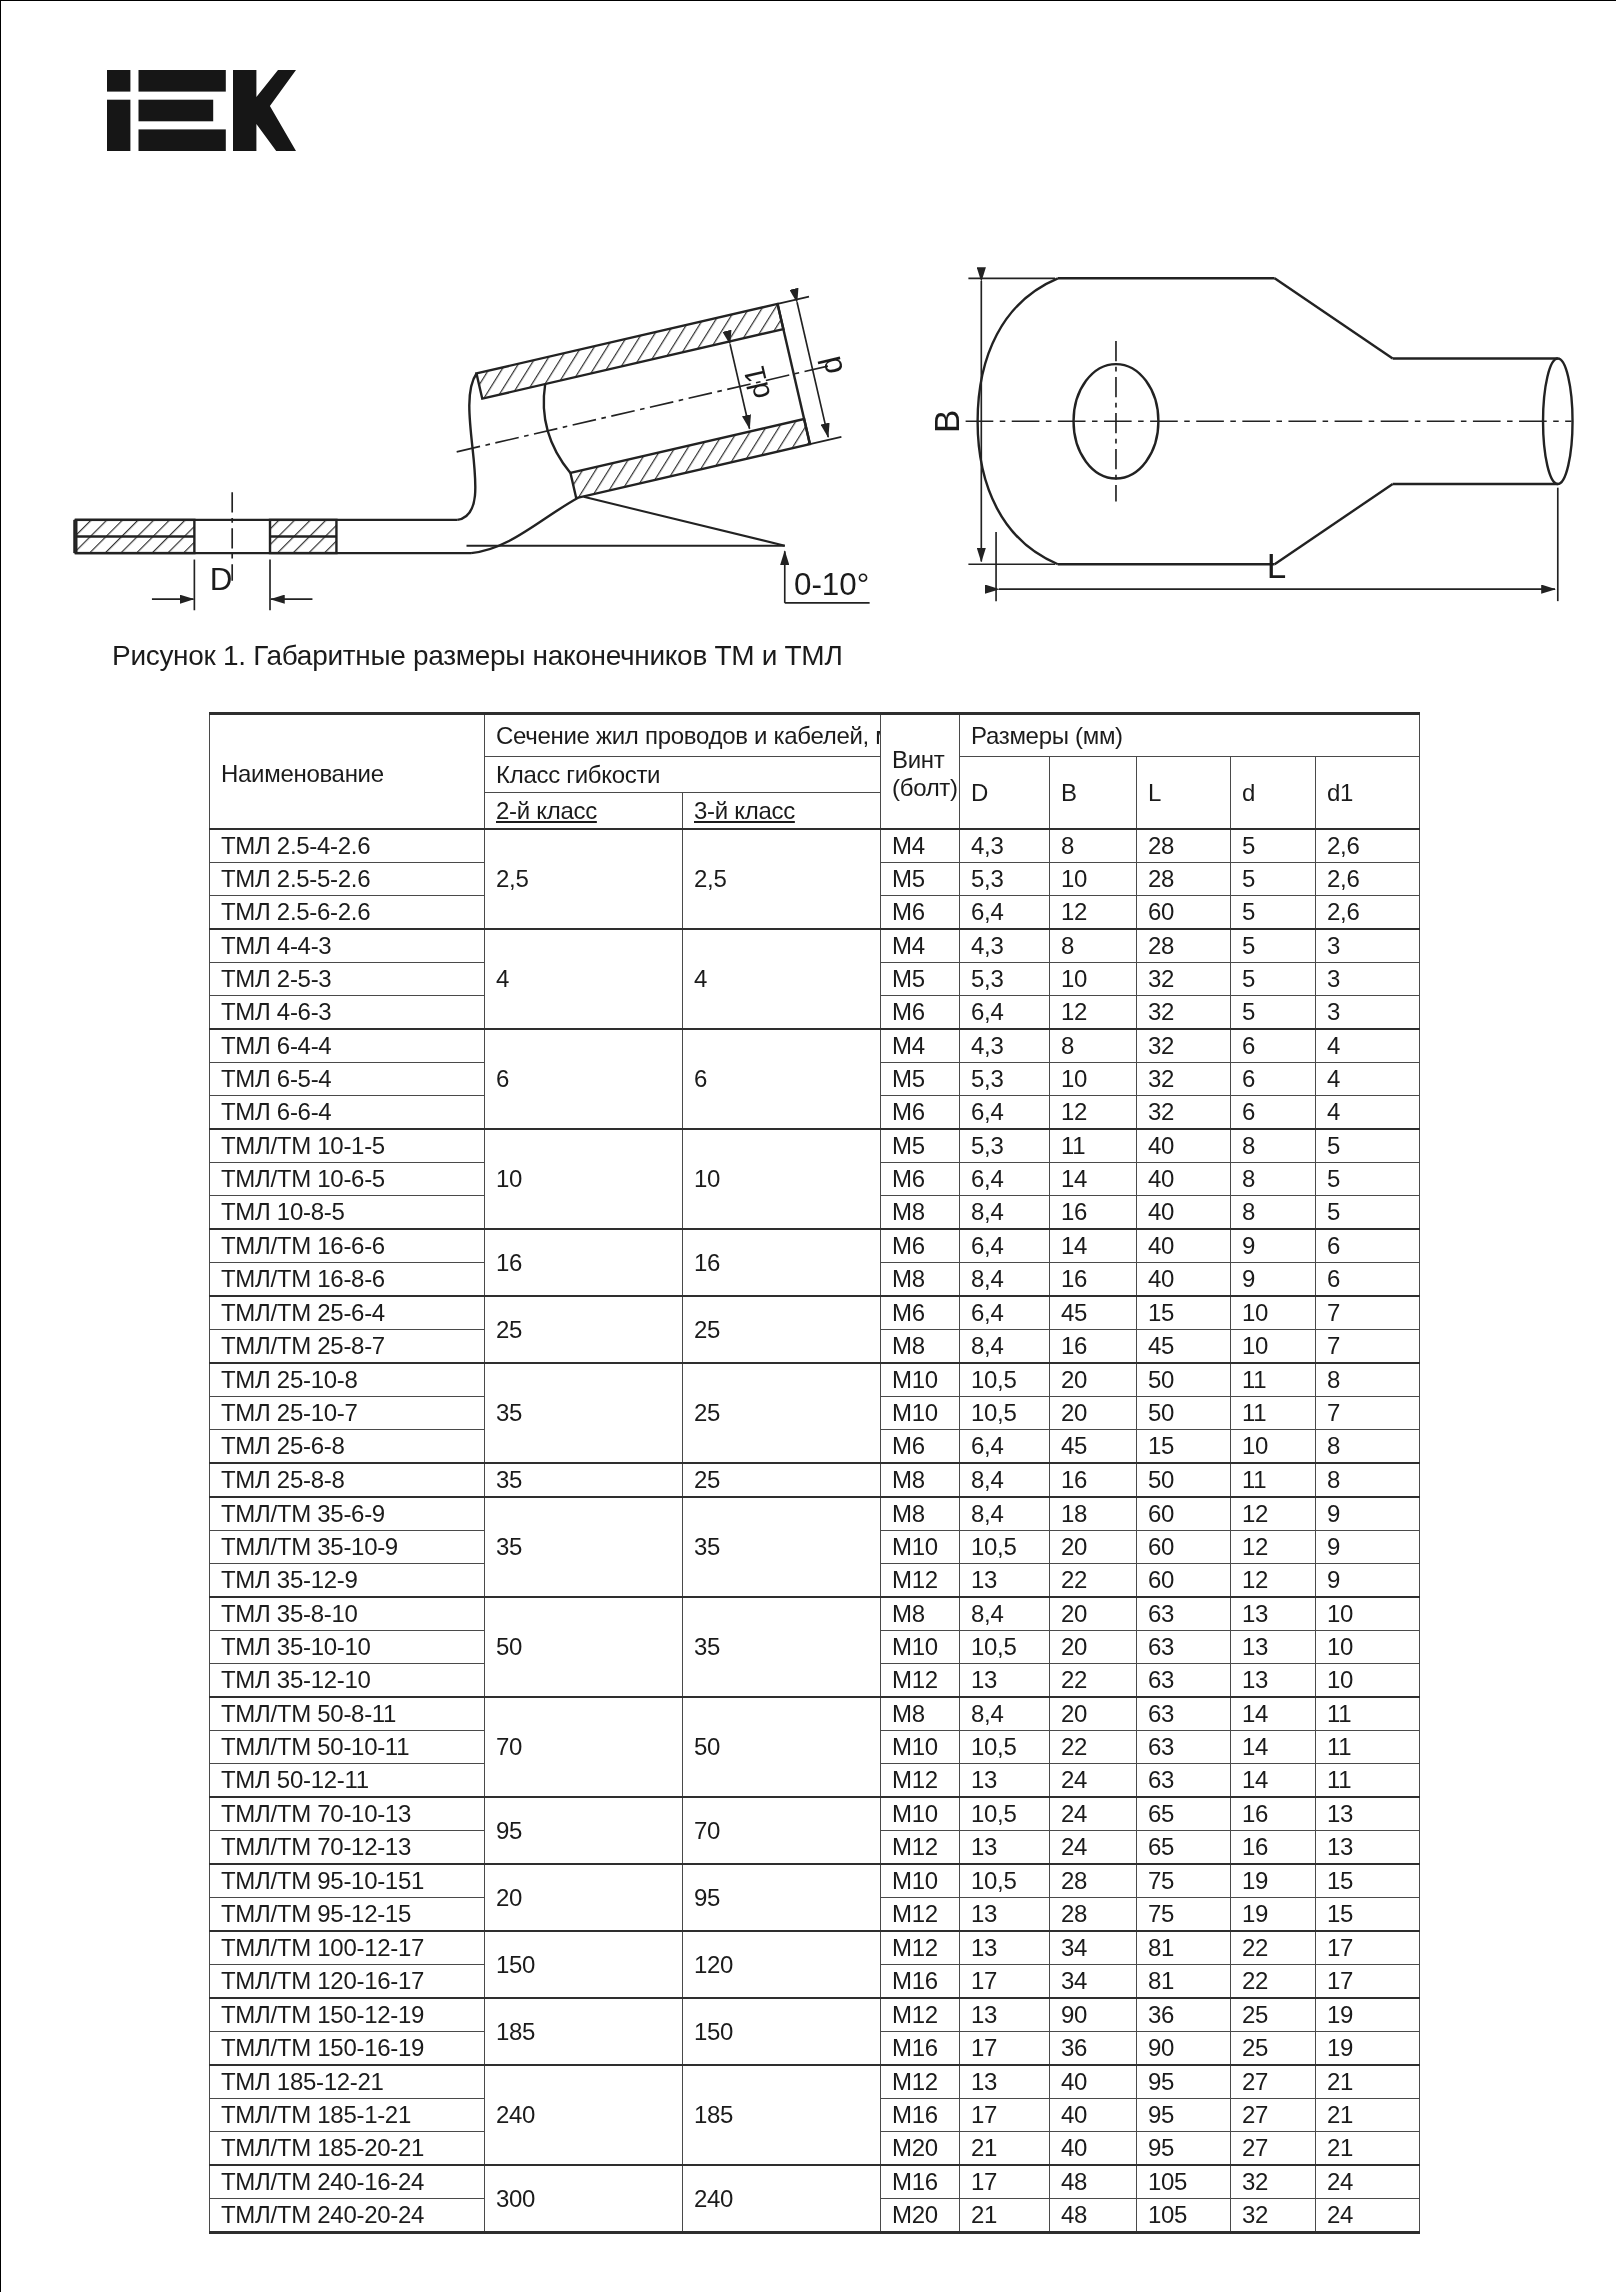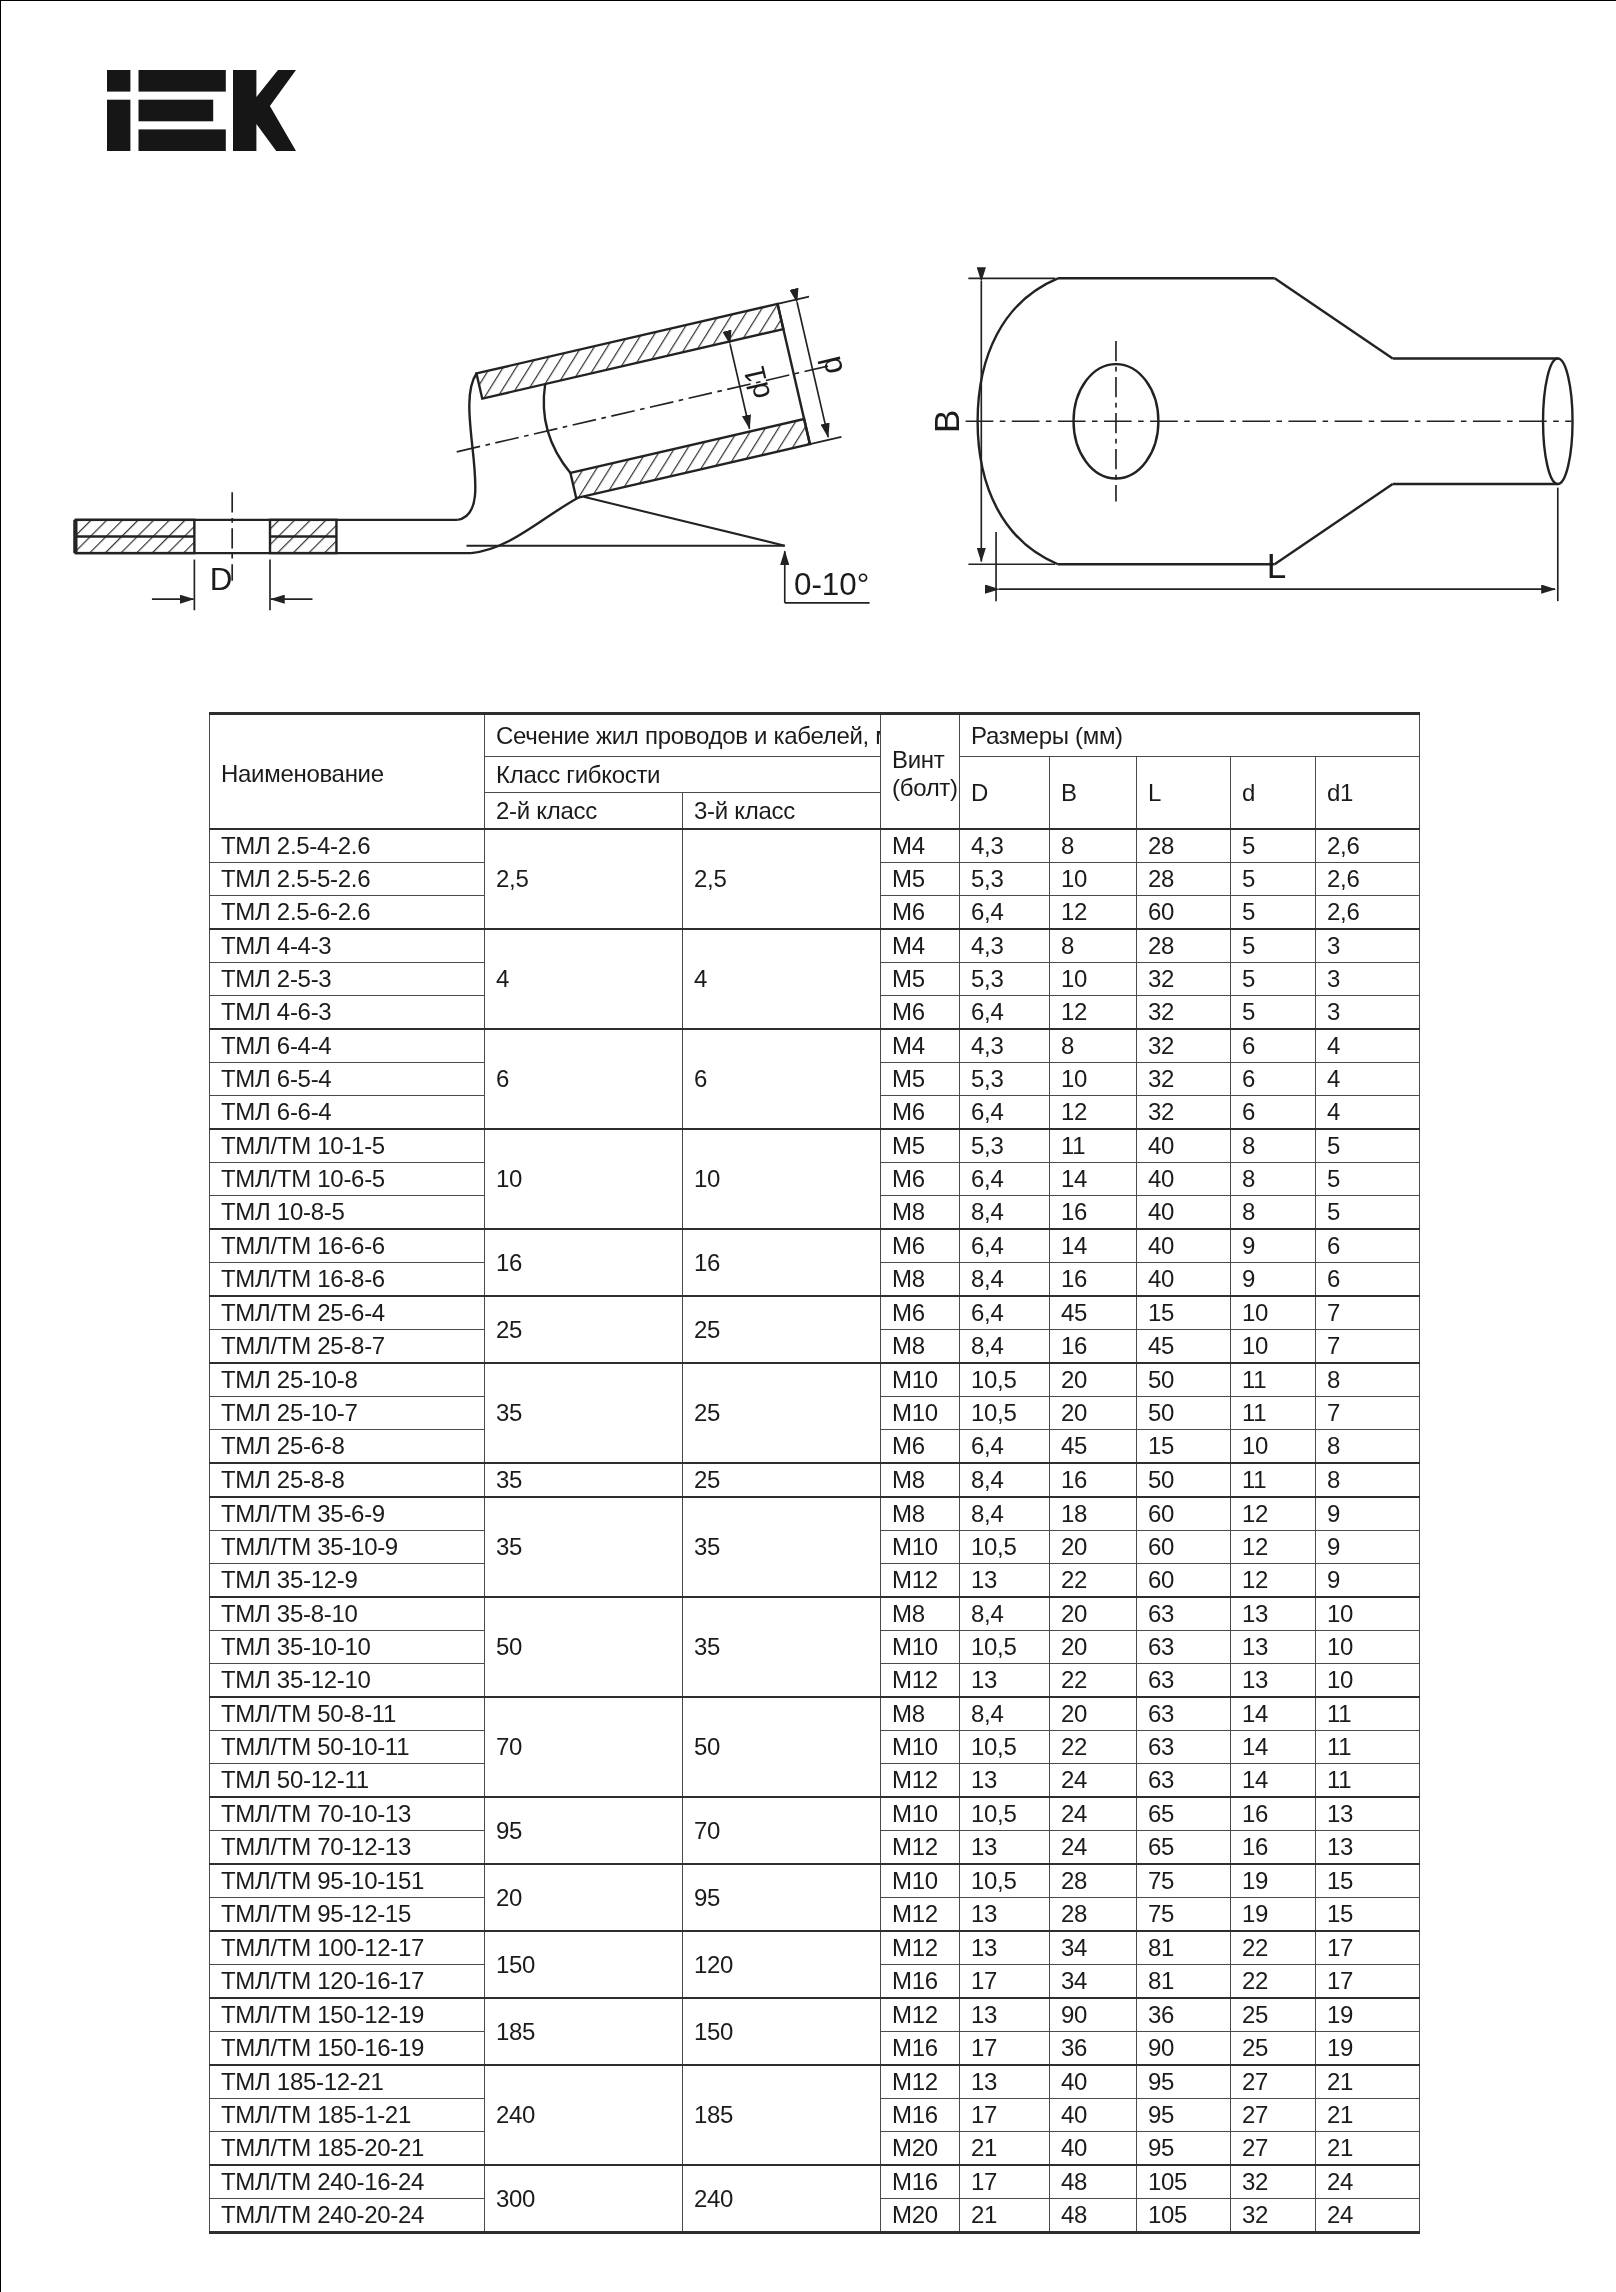--- a/index.html
+++ b/index.html
@@ -20,21 +20,21 @@
     font-size:24px; letter-spacing:-0.3px;
     border-top:3.7px solid #2e2e2e; border-bottom:3.7px solid #2e2e2e;
     border-left:1.8px solid #3a3a3a; border-right:1.8px solid #3a3a3a;
   }
   .tbl th, .tbl td {
     border:0.9px solid #4a4a4a; font-weight:normal; text-align:left;
     padding:0 11px; vertical-align:middle; overflow:hidden; white-space:nowrap;
   }
   .tbl thead tr.h1 th { height:41px; vertical-align:middle; }
   .tbl thead tr.h2 th { height:35px; }
-  .tbl thead tr.h3 th { height:35px; }
+  .tbl thead tr.h3 th { height:35px;text-decoration:underline; }
   .tbl thead th.topalign { vertical-align:top; padding-top:5.5px; }
   .tbl thead tr.h3 th, .tbl thead th.dim { border-bottom:1.8px solid #2e2e2e; }
   .tbl tbody td { height:32px; }
   .tbl tbody tr.group-start td { border-top:2.8px solid #2e2e2e; }
 </style>
 </head>
 <body>
 
 <div class="page">
 
@@ -128,20 +128,21 @@
       <line x1="112" y1="38" x2="112" y2="342" stroke-width="1.8" marker-start="url(#ar2)" marker-end="url(#ar2)"></line>
       <text transform="translate(88 190) rotate(-90)" font-size="38" text-anchor="middle" stroke="none" fill="#1b1b1b">B</text>
 
       <line x1="128" y1="310" x2="128" y2="385" stroke-width="1.8"></line>
       <line x1="737" y1="262" x2="737" y2="385" stroke-width="1.8"></line>
       <line x1="131" y1="372" x2="734" y2="372" stroke-width="1.8" marker-start="url(#ar2)" marker-end="url(#ar2)"></line>
       <text x="432" y="360" font-size="38" text-anchor="middle" stroke="none" fill="#1b1b1b">L</text>
     </g>
   </svg>
 
+  <div class="caption">Рисунок 1. Габаритные размеры наконечников ТМ и ТМЛ</div>
 
   <table class="tbl">
     <colgroup>
       <col style="width:275px">
         <col style="width:198px">
         <col style="width:198px">
       <col style="width:79px">
         <col style="width:90px">
         <col style="width:87px">
       <col style="width:94px">

